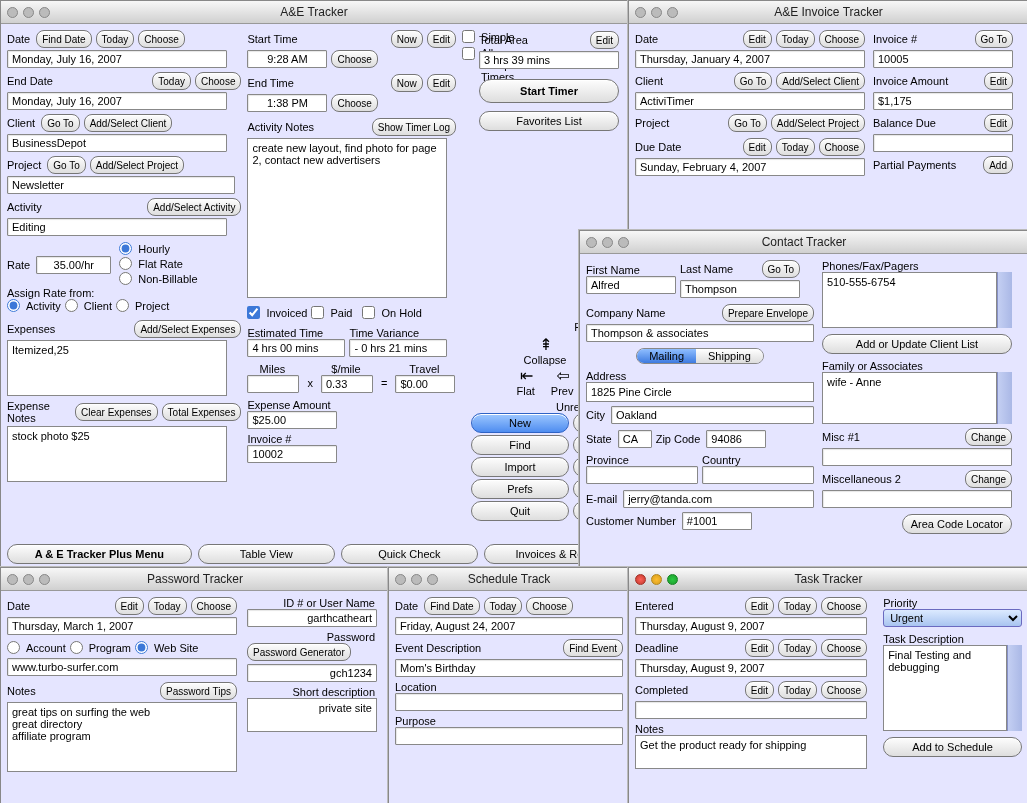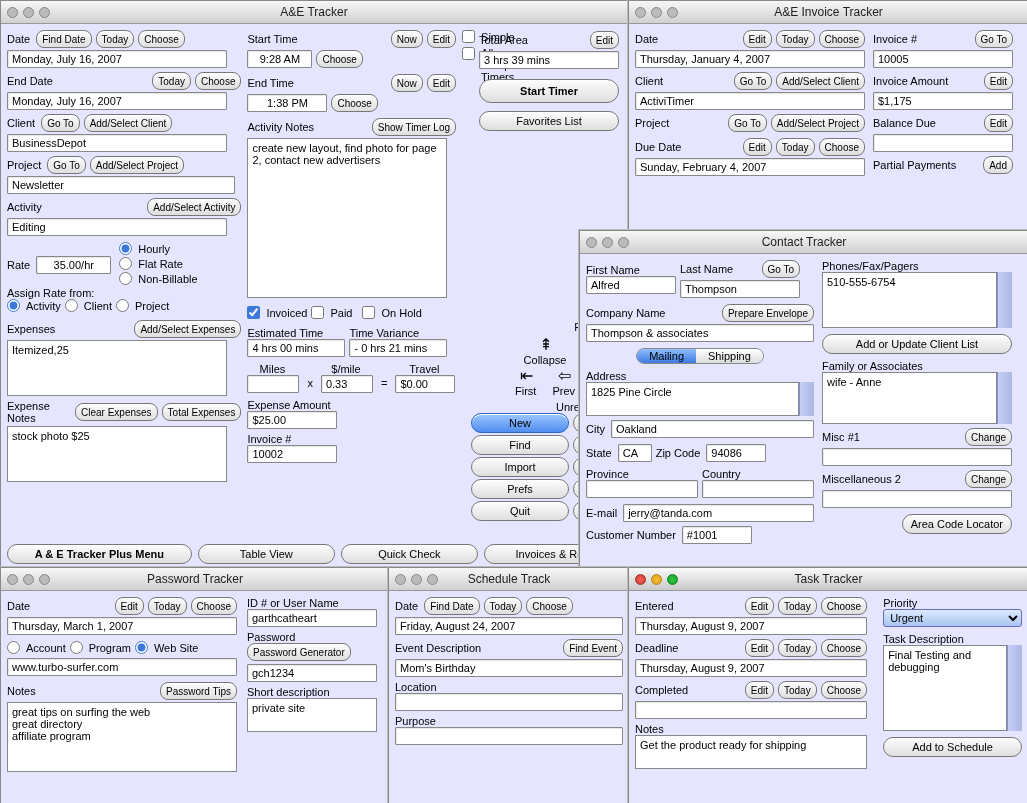--- a/index.html
+++ b/index.html
@@ -229,21 +229,21 @@
     </div>
 
     <div class="col" style="width:210px;">
       <div class="row">
           <span class="lbl">Start Time</span>
         <span style="flex:1"></span>
         <span class="btn sm">Now</span>
         <span class="btn sm">Edit</span>
       </div>
       <div class="row">
-        <div class="input inpshort" style="width:65px;text-align:center;">9:28 AM</div>
+        <div class="input inpshort" style="width:80px;text-align:center;">9:28 AM</div>
         <span class="btn sm">Choose</span>
       </div>
       <div class="row" style="margin-top:4px;">
           <span class="lbl">End Time</span>
         <span style="flex:1"></span>
         <span class="btn sm">Now</span>
         <span class="btn sm">Edit</span>
       </div>
       <div class="row">
         <div class="input inpshort" style="width:80px;text-align:center;">1:38 PM</div>
@@ -330,21 +330,21 @@
 
       <div style="position:absolute;right:6px;top:320px;width:150px;" class="col">
         <div class="row" style="justify-content:flex-end;">
           <span class="lbl">Record #</span>
         </div>
         <div style="text-align:center;font-size:16px;">⇞</div>
         <span class="lbl" style="text-align:center;">Collapse</span>
         <div class="row" style="justify-content:center;gap:14px;">
           <div class="col" style="align-items:center;">
               <span style="font-size:16px;">⇤</span>
-              <span class="lbl">First</span>
+              <span class="lbl">Flat</span>
             </div>
           <div class="col" style="align-items:center;">
               <span style="font-size:16px;">⇦</span>
               <span class="lbl">Prev</span>
             </div>
         </div>
         <span class="lbl" style="text-align:right;margin-top:2px;">Unregistered</span>
         <div class="row">
             <span class="btn primary" style="flex:1;">New</span>
             <span class="btn" style="width:30px;">De</span>
@@ -477,21 +477,21 @@
         <span class="btn sm">Prepare Envelope</span>
         </div>
       <div class="input">Thompson &amp; associates</div>
       <div class="row" style="margin-top:6px;justify-content:center;">
         <div class="tabpill">
           <span class="active">Mailing</span>
           <span>Shipping</span>
         </div>
       </div>
       <span class="lbl" style="margin-top:4px;">Address</span>
-      <div style="display:flex;">
+      <div style="display:flex;flex-direction:column;">
           <div class="txtarea" style="flex:1;height:34px;">1825 Pine Circle</div>
           <div class="scrollmark"></div>
         </div>
       <div class="row" style="margin-top:4px;">
         <span class="lbl">City</span>
         <div class="input inpshort" style="flex:1;">Oakland</div>
       </div>
       <div class="row" style="margin-top:4px;">
         <span class="lbl">State</span>
         <div class="input inpshort" style="width:34px;">CA</div>
@@ -582,21 +582,21 @@
       <div class="input">www.turbo-surfer.com</div>
       <div class="row" style="margin-top:6px;">
           <span class="lbl">Notes</span>
           <span style="flex:1"></span>
         <span class="btn sm">Password Tips</span>
         </div>
       <div class="txtarea" style="height:70px;">great tips on surfing the web
 great directory
 affiliate program</div>
     </div>
-    <div class="col" style="width:130px;">
+    <div class="col" style="width:130px;text-align:right;">
       <span class="lbl">ID # or User Name</span>
       <div class="input">garthcatheart</div>
       <span class="lbl" style="margin-top:4px;">Password</span>
       <span class="btn sm" style="align-self:flex-start;">Password Generator</span>
       <div class="input" style="margin-top:3px;">gch1234</div>
       <span class="lbl" style="margin-top:4px;">Short description</span>
       <div class="txtarea" style="height:34px;">private site</div>
     </div>
   </div>
 </div>

